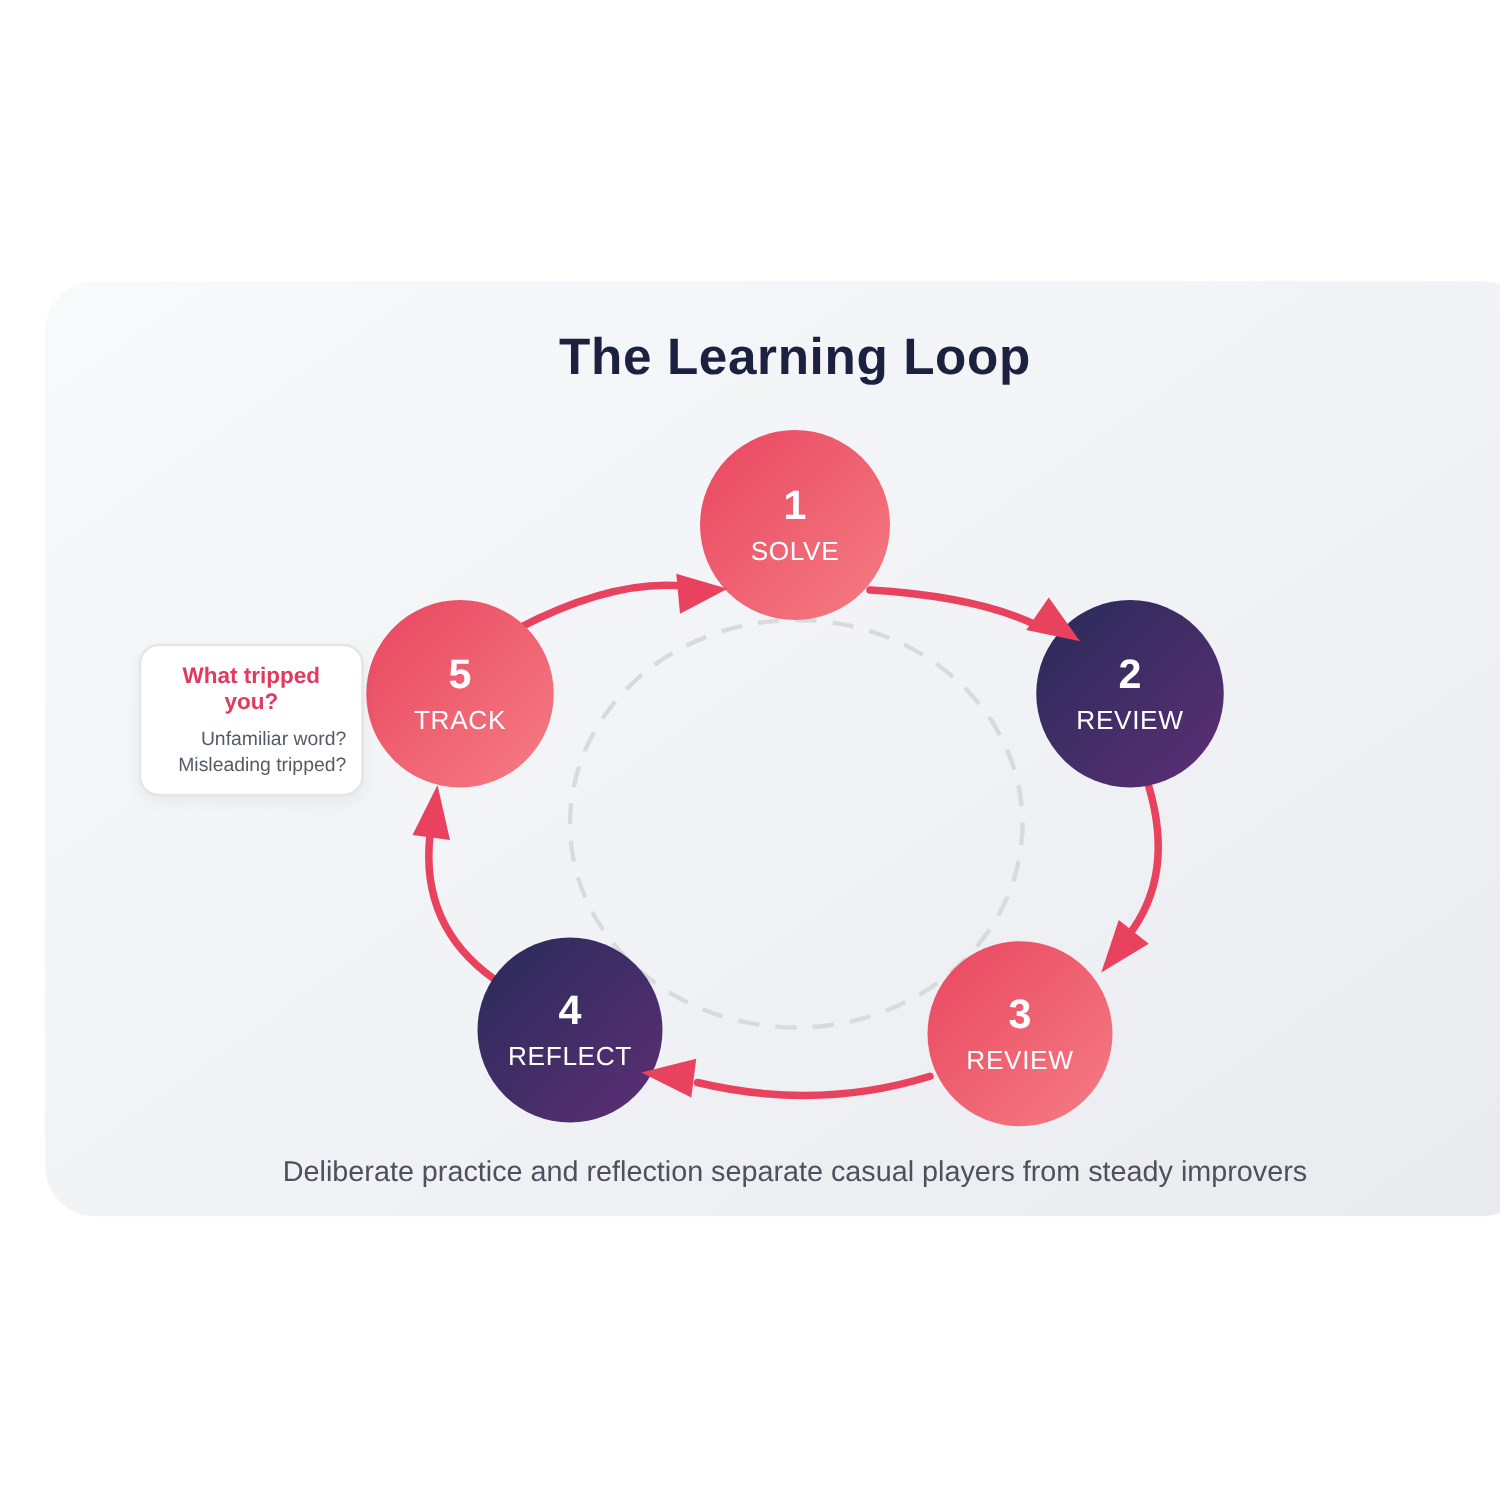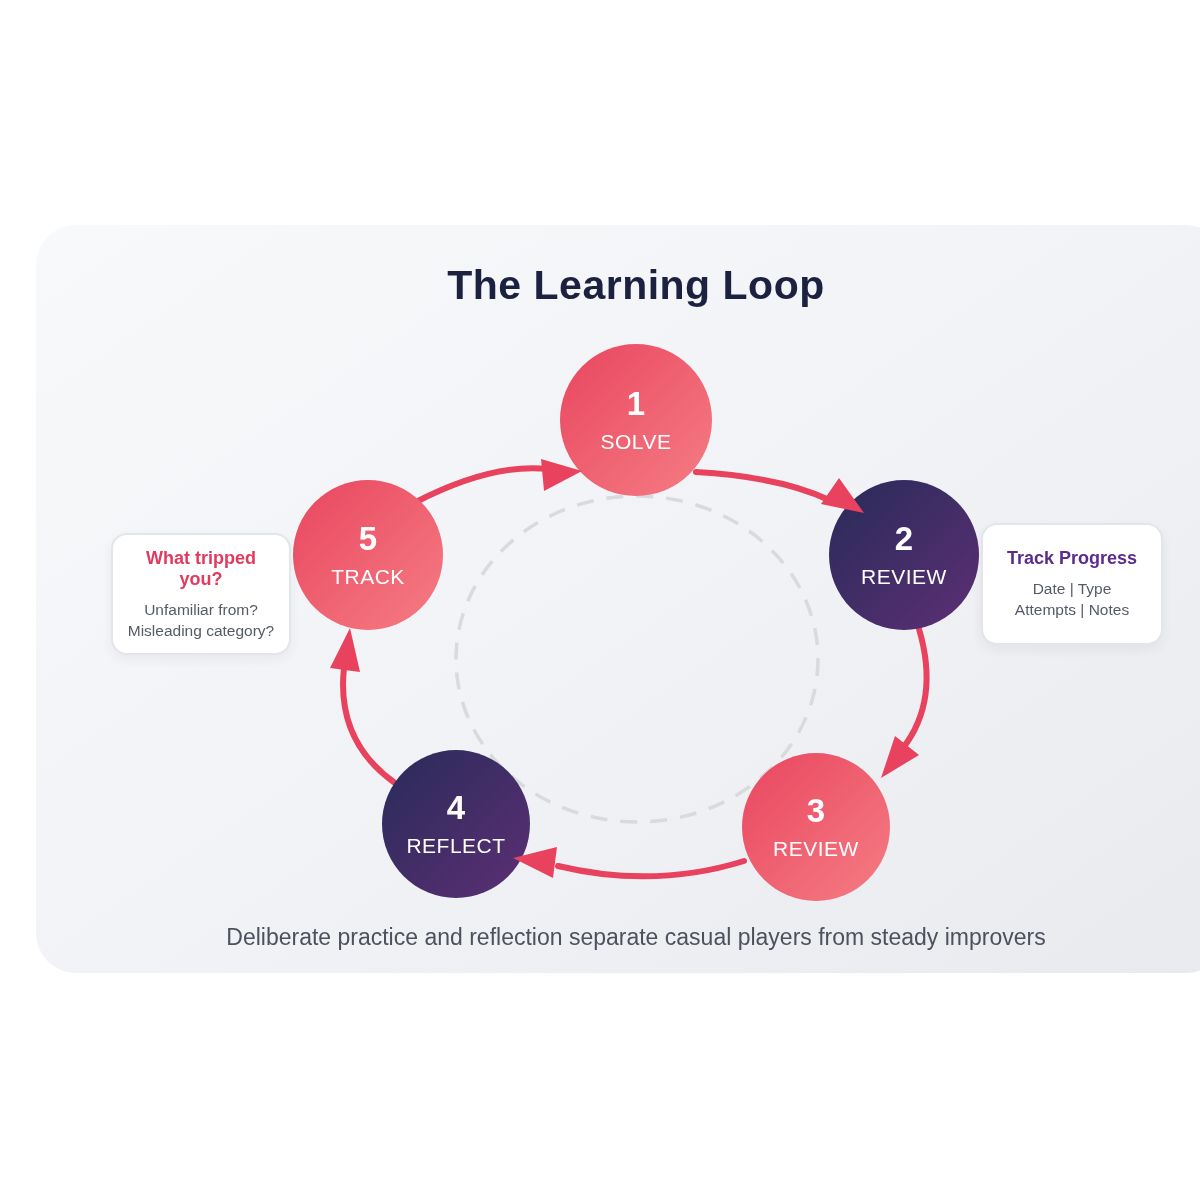--- a/index.html
+++ b/index.html
@@ -90,21 +90,21 @@
     border: 2px solid #e3e5ea;
     border-radius: 16px;
     box-shadow: 0 5px 12px rgba(40,45,70,0.06);
     text-align: center;
     box-sizing: border-box;
     display: flex;
     flex-direction: column;
     justify-content: center;
     padding: 10px 12px;
   }
-  .callout-left  { left: 75px;  top: 533px; width: 180px; height: 122px; }
+  .callout-left  { left: 75px;  top: 515px; width: 180px; height: 122px; align-items: flex-end; }
   .callout-right { left: 945px; top: 523px; width: 182px; height: 122px; }
   .callout-title {
     font-size: 18px;
     font-weight: bold;
     margin-bottom: 9px;
   }
   .callout-left  .callout-title { color: #e23a5e; }
   .callout-right .callout-title { color: #5b2b8e; }
   .callout-line {
     font-size: 15.5px;
@@ -162,25 +162,20 @@
       <polygon points="546,471 508,491 505,459"></polygon>
       <polygon points="828,513 785,504 803,478"></polygon>
       <polygon points="845,778 859,736 883,755"></polygon>
       <polygon points="477,858 521,847 517,878"></polygon>
       <polygon points="314,628 324,672 294,668"></polygon>
     </g>
   </svg>
 
   <div class="callout callout-left">
     <div class="callout-title">What tripped you?</div>
-    <div class="callout-line">Unfamiliar from?</div>
-    <div class="callout-line">Misleading category?</div>
+    <div class="callout-line">Unfamiliar word?</div>
+    <div class="callout-line">Misleading tripped?</div>
   </div>
 
-  <div class="callout callout-right">
-    <div class="callout-title">Track Progress</div>
-    <div class="callout-line">Date | Type</div>
-    <div class="callout-line">Attempts | Notes</div>
-  </div>
 
   <div class="caption">Deliberate practice and reflection separate casual players from steady improvers</div>
 
 </div>
 
 </body></html>

